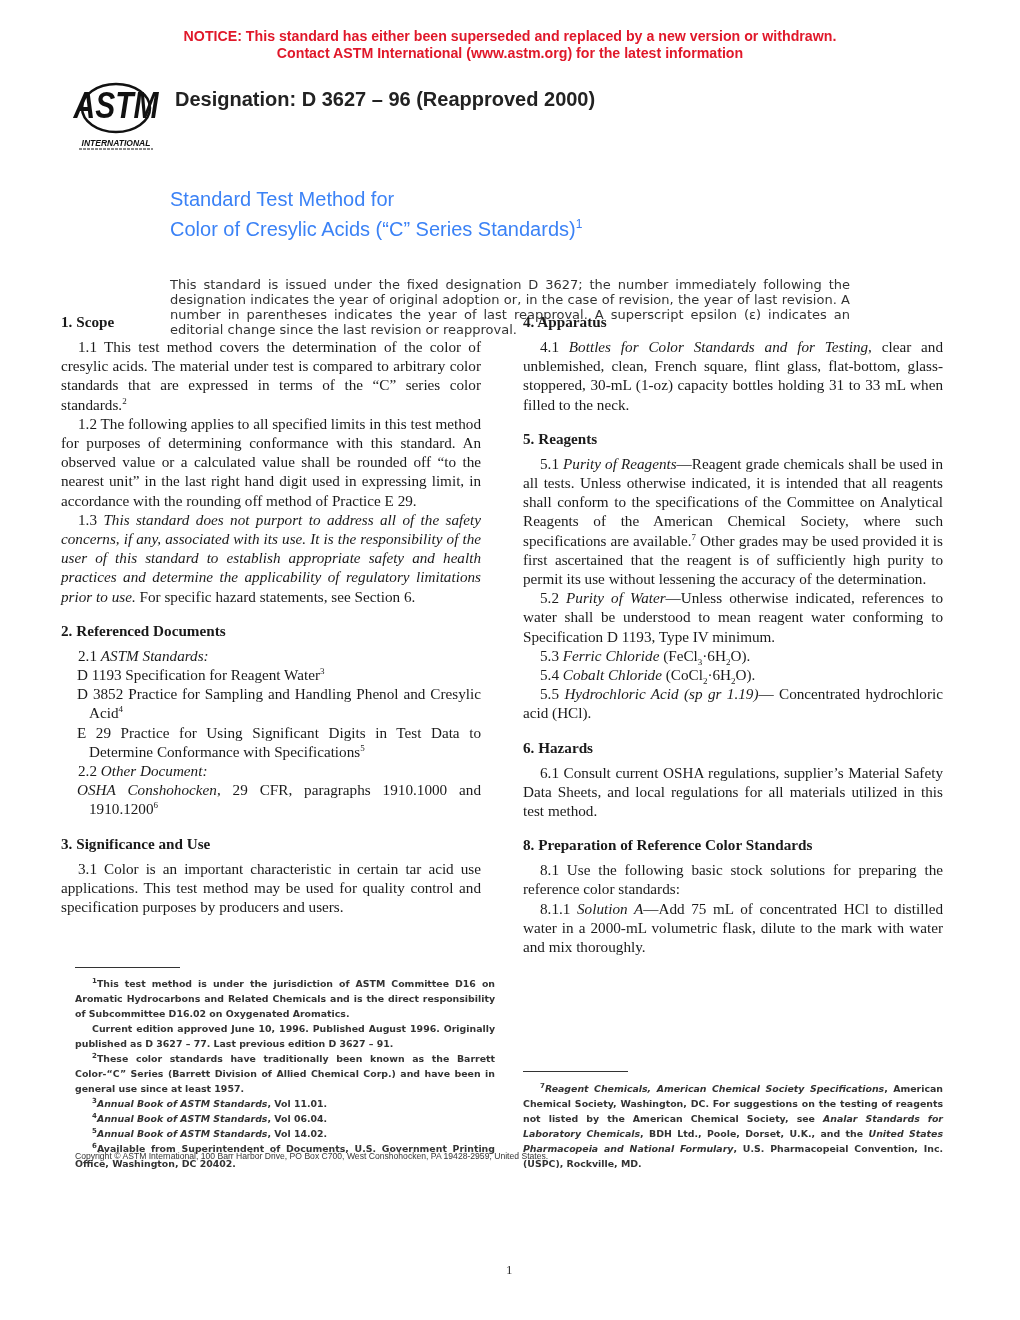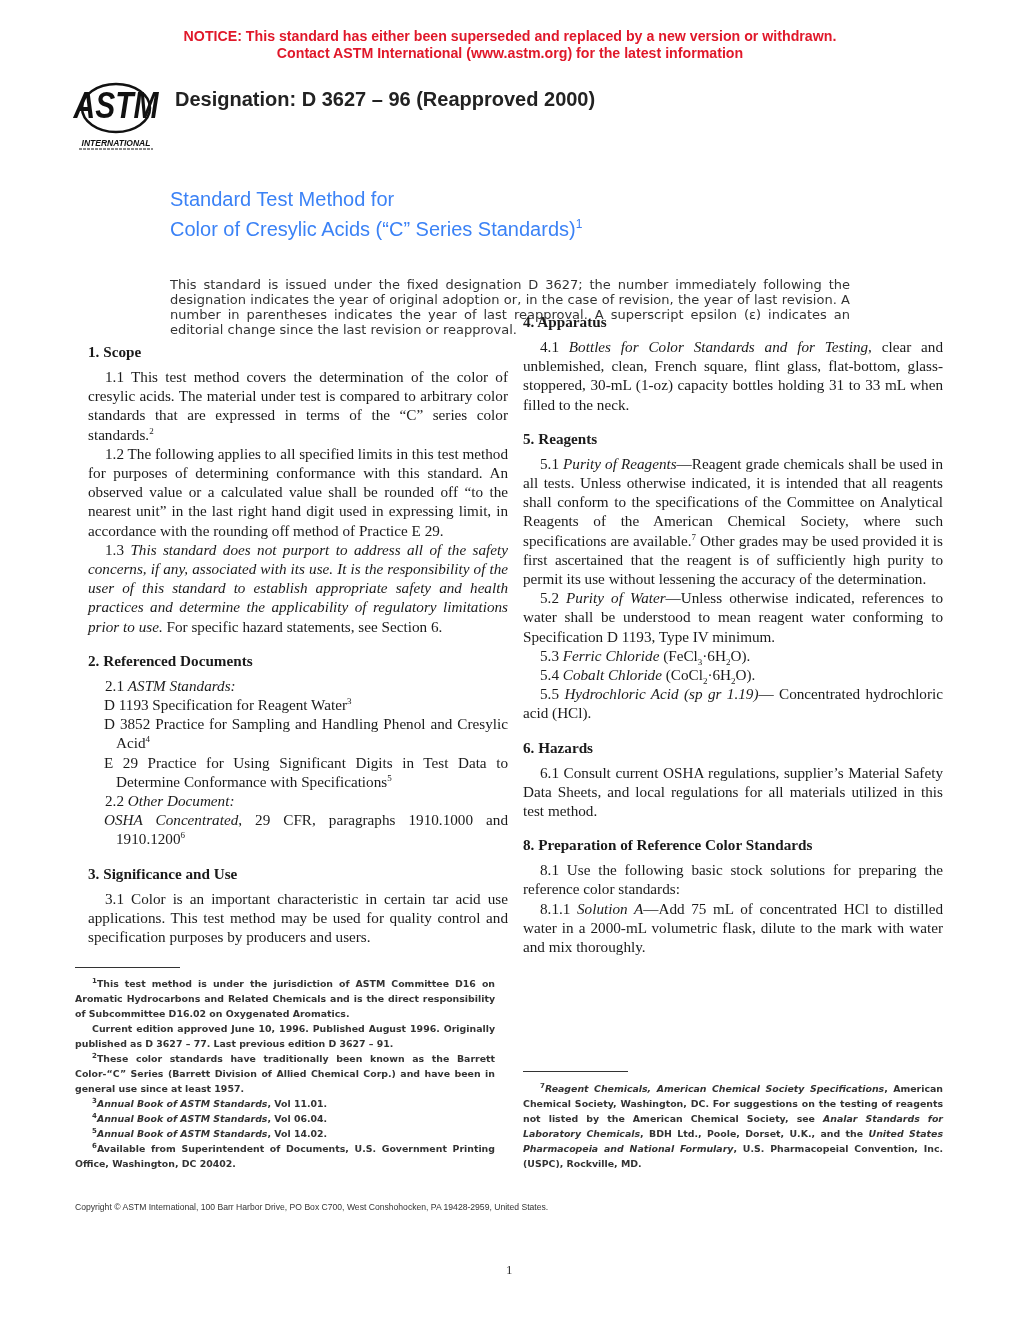--- a/index.html
+++ b/index.html
@@ -9,34 +9,34 @@
   .logo { position:absolute; left:70px; top:78px; width:92px; height:72px; }
   .designation { position:absolute; left:175px; top:88px; font-family:"Liberation Sans", sans-serif;
     font-weight:bold; font-size:20px; color:#222; }
   .title { position:absolute; left:170px; top:174px; font-family:"Liberation Sans", sans-serif;
     font-weight:normal; font-size:20px; line-height:25px; color:#3b82f6;margin-top:13px; }
   .title sup { font-size:12px; }
   .issued { position:absolute; left:170px; top:247px; width:680px; font-family:"DejaVu Sans", sans-serif;
     font-size:13px; line-height:15px; color:#333; text-align:justify;margin-top:30px; }
   .col { position:absolute; top:312px; width:420px; font-family:"Liberation Serif", serif;
     font-size:15.2px; line-height:19.2px; color:#1a1a1a; }
-  .col.left { left:88px;margin-top:30px; }
+  .col.left { left:61px; }
   .col.right { left:523px; }
   .col h2 { font-size:15.2px; font-weight:bold; margin:0 0 5px 0; line-height:20px; }
   .col p { margin:0; text-align:justify; text-indent:17px; }
   .col p.ref { text-indent:0; padding-left:28px; text-indent:-12px; margin-left:0; }
   .sec { margin-bottom:15px; }
   .col sup { font-size:9px; line-height:0; }
   .col sub { font-size:9px; line-height:0; }
   .fn-rule { position:absolute; width:105px; border-top:1px solid #333; }
   .footnotes { position:absolute; width:420px; font-family:"DejaVu Sans", sans-serif;
     font-size:9.4px; line-height:15px; color:#333; }
   .footnotes p { margin:0; text-align:justify; text-indent:17px;font-weight:bold; }
   .footnotes sup { font-size:7px; line-height:0; }
-  .copyright { position:absolute; left:75px; top:1202px; font-family:"Liberation Sans", sans-serif;
+  .copyright { position:absolute; left:75px; top:1151px; font-family:"Liberation Sans", sans-serif;
     font-size:8.6px; color:#333; }
   .pagenum { position:absolute; left:506px; top:1262px; font-family:"Liberation Serif", serif;
     font-size:13px; color:#333; }
 </style>
 </head>
 <body>
 
 <div class="notice">
   <div>NOTICE: This standard has either been superseded and replaced by a new version or withdrawn.</div>
   <div>Contact ASTM International (www.astm.org) for the latest information</div>
@@ -67,21 +67,21 @@
     <p>1.2  The following applies to all specified limits in this test method for purposes of determining conformance with this standard. An observed value or a calculated value shall be rounded off “to the nearest unit” in the last right hand digit used in expressing limit, in accordance with the rounding off method of Practice E 29.</p>
     <p><span>1.3 </span><i>This standard does not purport to address all of the safety concerns, if any, associated with its use. It is the responsibility of the user of this standard to establish appropriate safety and health practices and determine the applicability of regulatory limitations prior to use.</i><span> For specific hazard statements, see Section 6.</span></p>
   </div>
   <div class="sec">
     <h2>2.  Referenced Documents</h2>
     <p><span>2.1 </span><i>ASTM Standards:</i></p>
     <p class="ref"><span>D 1193  Specification for Reagent Water</span><sup>3</sup></p>
     <p class="ref"><span>D 3852 Practice for Sampling and Handling Phenol and Cresylic Acid</span><sup>4</sup></p>
     <p class="ref"><span>E 29 Practice for Using Significant Digits in Test Data to Determine Conformance with Specifications</span><sup>5</sup></p>
     <p><span>2.2  </span><i>Other Document:</i></p>
-    <p class="ref"><i>OSHA Concentrated</i><span>, 29 CFR, paragraphs 1910.1000 and 1910.1200</span><sup>6</sup></p>
+    <p class="ref"><i>OSHA Conshohocken</i><span>, 29 CFR, paragraphs 1910.1000 and 1910.1200</span><sup>6</sup></p>
   </div>
   <div class="sec">
     <h2>3.  Significance and Use</h2>
     <p>3.1  Color is an important characteristic in certain tar acid use applications. This test method may be used for quality control and specification purposes by producers and users.</p>
   </div>
 </div>
 
 <div class="fn-rule" style="left:75px; top:967px;"></div>
 <div class="footnotes" style="left:75px; top:976px;">
   <p><sup>1</sup><span>This test method is under the jurisdiction of ASTM Committee D16 on Aromatic Hydrocarbons and Related Chemicals and is the direct responsibility of Subcommittee D16.02 on Oxygenated Aromatics.</span></p>

